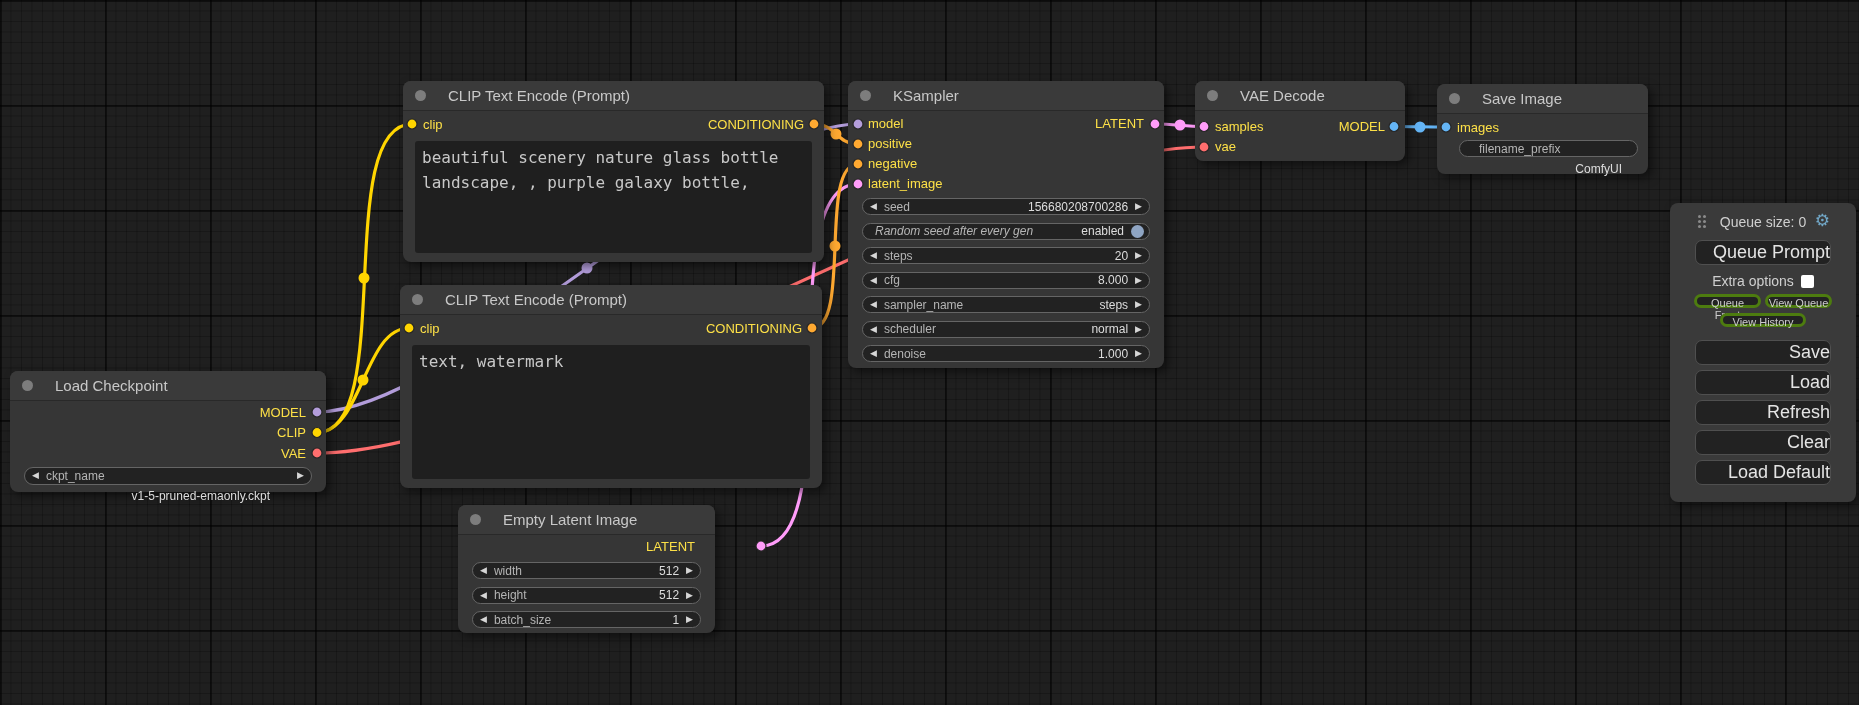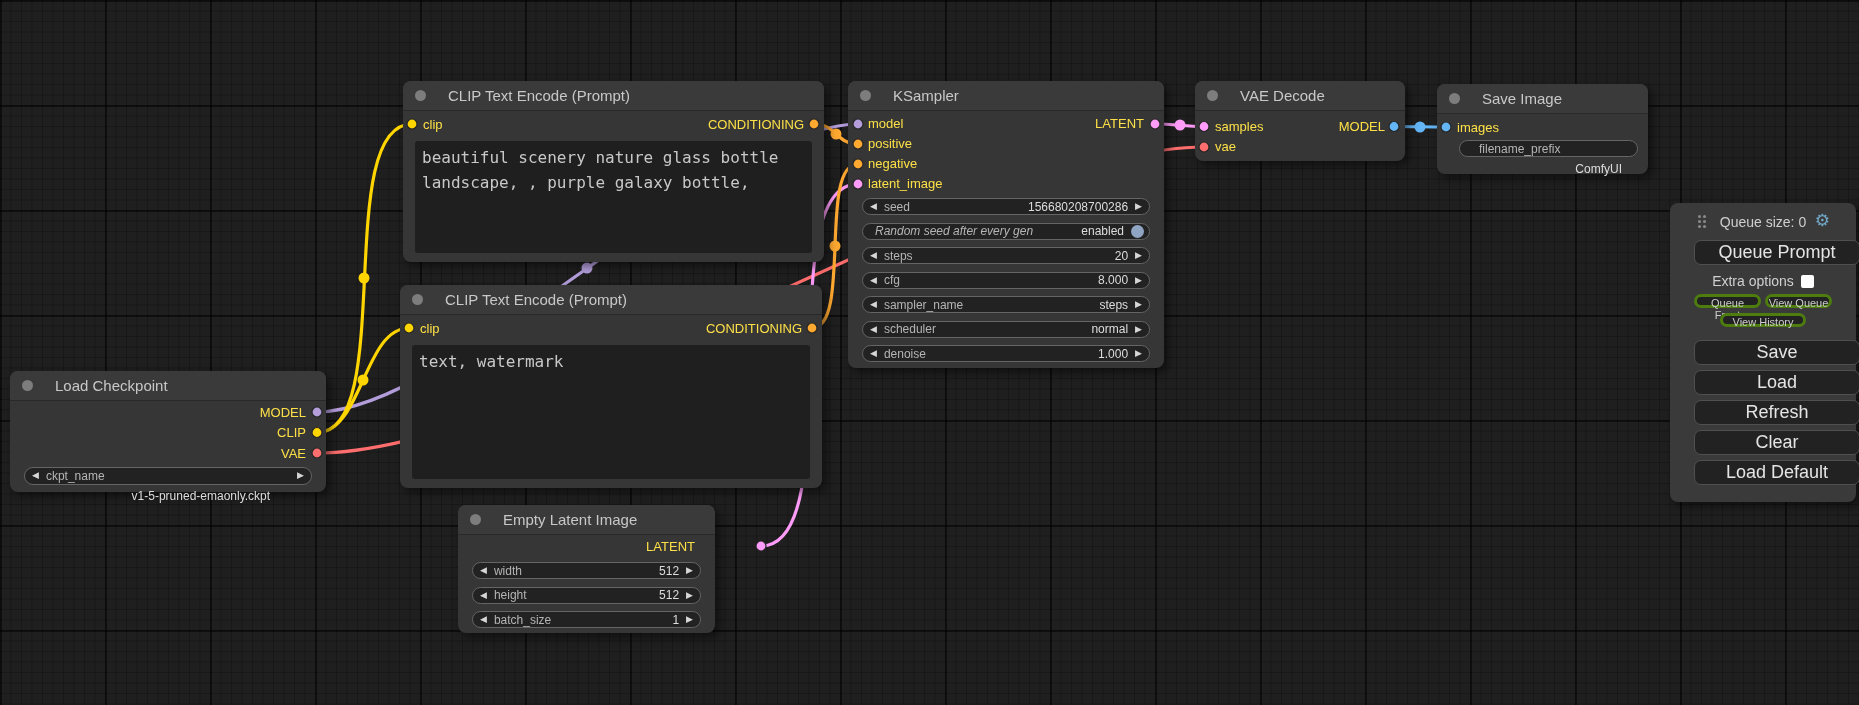--- a/index.html
+++ b/index.html
@@ -52,22 +52,22 @@
   #queue-panel {
     position:absolute; z-index:4; left:1670px; top:203px; width:186px; height:299px;
     background:#3a3a3a; border-radius:8px; box-shadow:4px 4px 10px rgba(0,0,0,.5);
     padding:8px 24px; color:#ccc;
   }
   .qp-header { position:relative; height:22px; display:flex; align-items:center; justify-content:center; font-size:14px; color:#cfcfcf; }
   .drag-dots { position:absolute; left:4px; top:4px; width:3px; height:3px; background:#8a8a8a; border-radius:50%;
     box-shadow:5px 0 #8a8a8a, 0 5px #8a8a8a, 5px 5px #8a8a8a, 0 10px #8a8a8a, 5px 10px #8a8a8a; }
   .gear { position:absolute; right:2px; top:-1px; color:#71a7c7; font-size:17px; cursor:pointer; }
   .qbtn {
-    display:block; width:166px; background:#222; border:1px solid #4f4f4f; border-radius:7px;
-    color:#e4e4e4; font-size:18px; text-align:center; height:25px; line-height:23px;
+    display:block; width:136px; background:#222; border:1px solid #4f4f4f; border-radius:7px;
+    color:#e4e4e4; font-size:18px; text-align:right; height:25px; line-height:23px;
     margin:5px auto 0; font-family:"Liberation Sans",sans-serif; cursor:pointer;
   }
   .qbtn.primary { margin-top:7px; }
   .extra-row { display:flex; align-items:center; justify-content:center; gap:7px; margin-top:8px; font-size:14px; color:#cfcfcf; height:16px; }
   .checkbox { width:13px; height:13px; background:#fff; border-radius:2px; cursor:pointer; }
   .small-row { display:flex; gap:4px; margin-top:5px; justify-content:center; }
   .qsmall {
     background:#222; border:3px solid #4d7c0f; border-radius:9px; color:#ccc;
     font-size:11px; height:14px; line-height:12px; text-align:center; cursor:pointer;
     font-family:"Liberation Sans",sans-serif;

